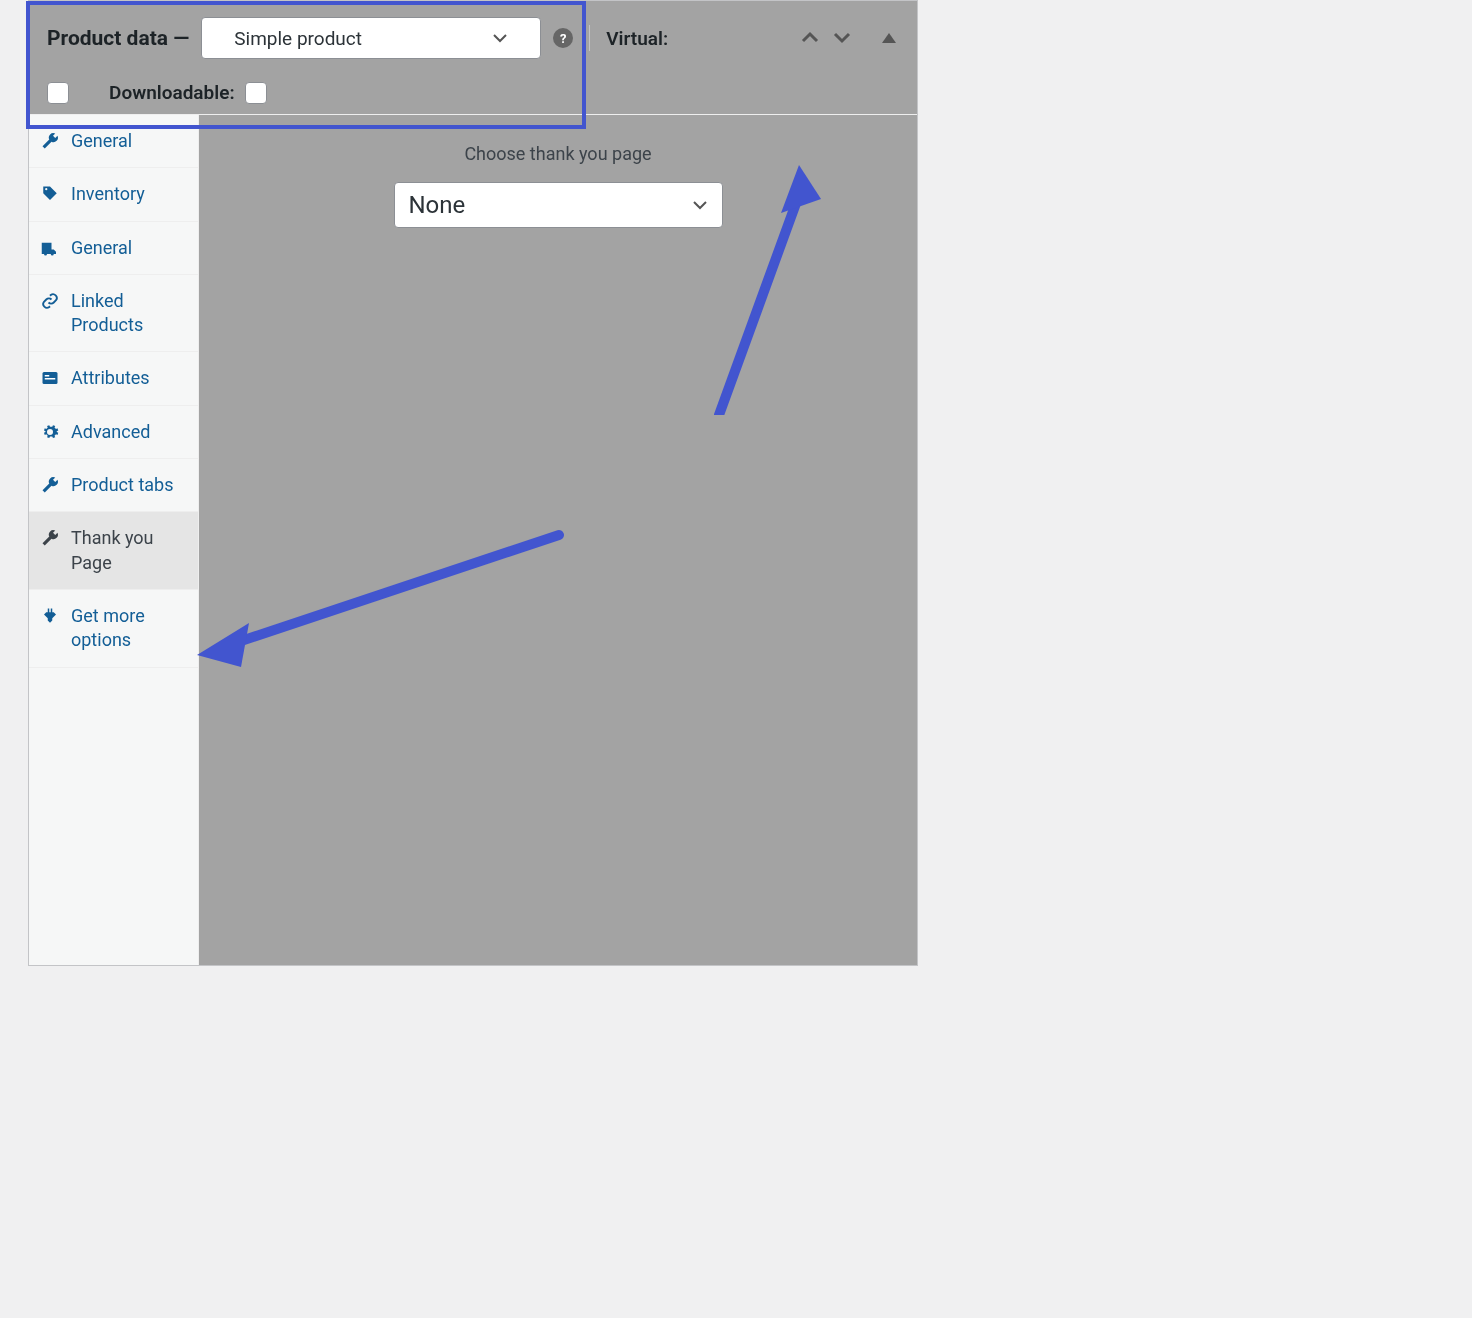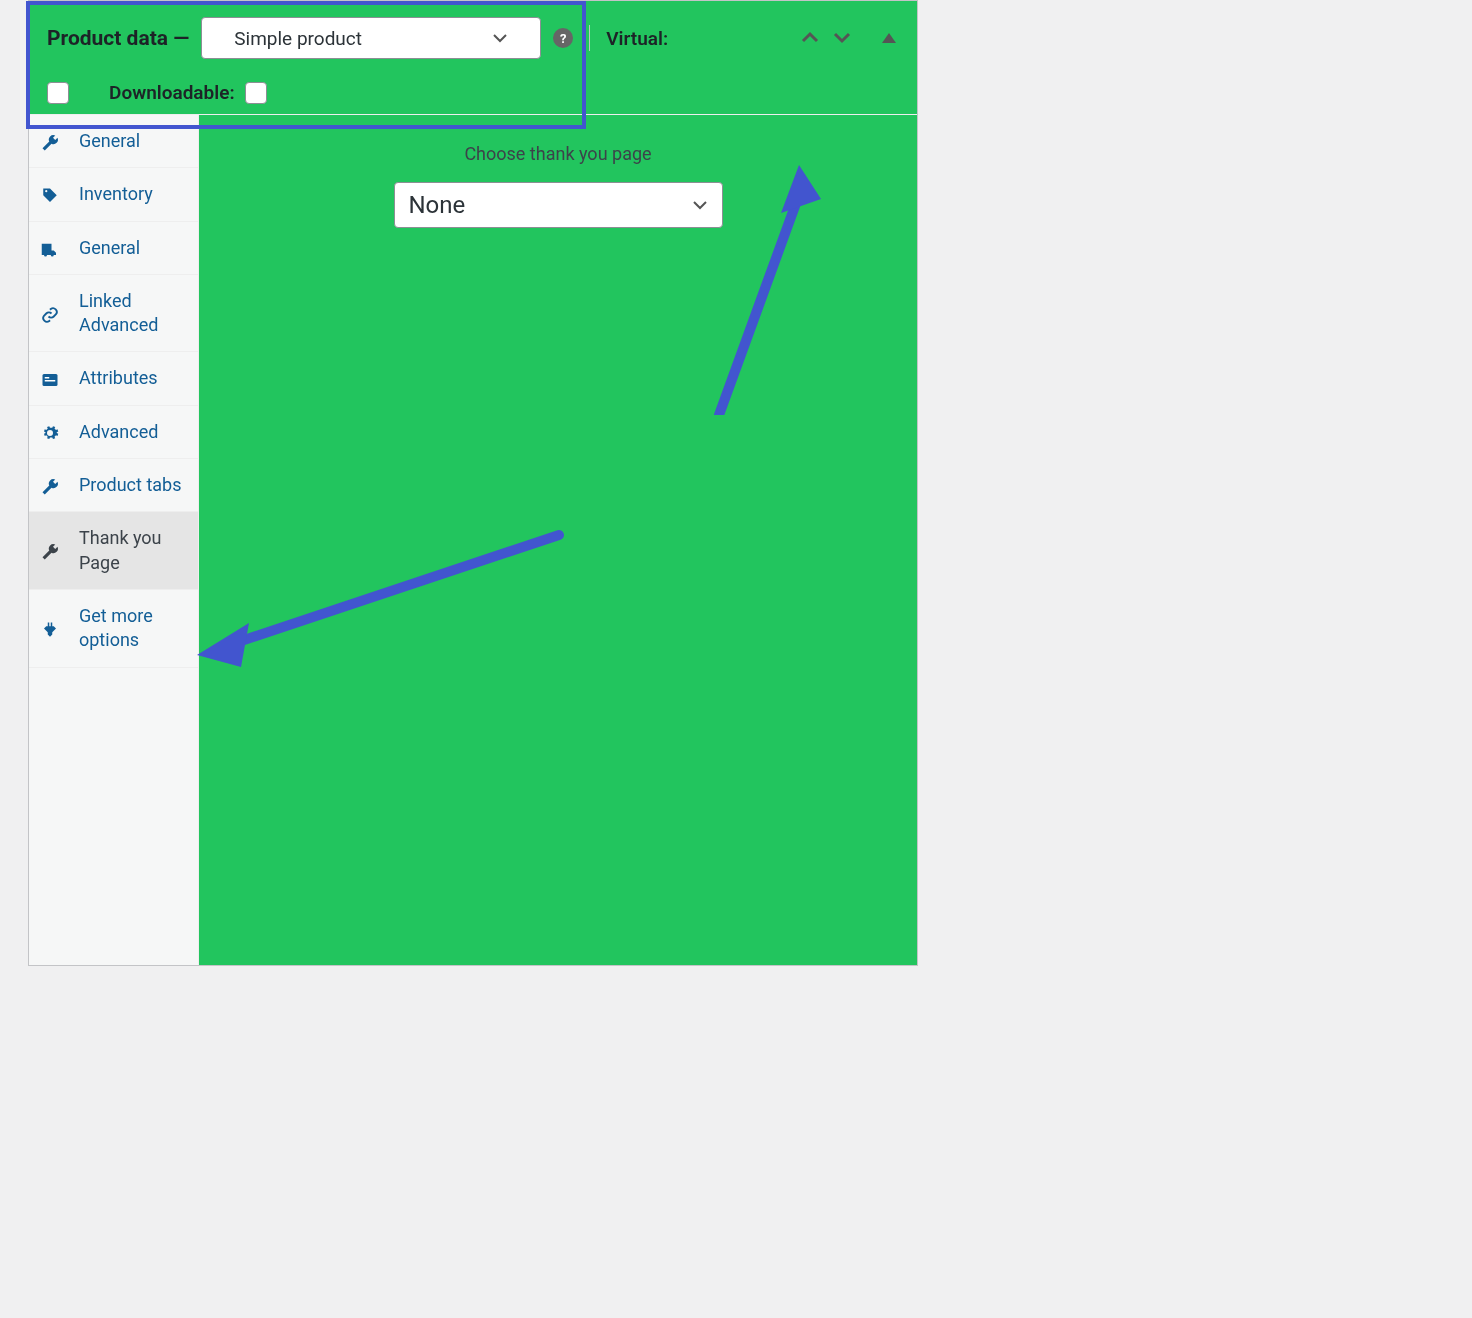--- a/index.html
+++ b/index.html
@@ -6,21 +6,21 @@
       margin: 0;
       padding: 0;
       box-sizing: border-box;
     }
     body {
       font-family: -apple-system, BlinkMacSystemFont, "Segoe UI", Roboto, sans-serif;
       background: #f0f0f1;
       padding: 0;
     }
     .panel {
-      background: #22c55e;
+      background: #a3a3a3;
       border: 1px solid #c3c4c7;
       width: 890px;
       margin: 0 0 0 28px;
       position: relative;
     }
     .header {
       padding: 16px 20px 10px 18px;
       display: flex;
       flex-wrap: wrap;
       align-items: center;
@@ -118,22 +118,22 @@
       display: flex;
       border-top: 1px solid #eee;
     }
     .sidebar {
       width: 170px;
       background: #f6f7f7;
       border-right: 1px solid #eee;
     }
     .tab {
       display: flex;
-      align-items: center;
-      gap: 20px;
+      align-items: flex-start;
+      gap: 12px;
       padding: 14px 12px;
       border-bottom: 1px solid #eee;
       color: #135e96;
       font-size: 18px;
       cursor: pointer;
       line-height: 1.35;
     }
     .tab.active {
       background: #e5e5e5;
       color: #3c434a;
@@ -257,21 +257,21 @@
         </span>
         <span class="tab-label">General</span>
       </div>
       <div class="tab">
         <span class="tab-icon">
           <svg width="18" height="18" viewBox="0 0 24 24" fill="none" stroke="#135e96" stroke-width="2.5">
               <path d="M10 14a5 5 0 007 0l3-3a5 5 0 00-7-7l-1 1"></path>
               <path d="M14 10a5 5 0 00-7 0l-3 3a5 5 0 007 7l1-1"></path>
             </svg>
         </span>
-        <span class="tab-label">Linked Advanced</span>
+        <span class="tab-label">Linked Products</span>
       </div>
       <div class="tab">
         <span class="tab-icon">
           <svg width="18" height="18" viewBox="0 0 24 24" fill="#135e96">
               <rect x="2" y="4" width="20" height="16" rx="2"></rect>
               <rect x="5" y="8" width="6" height="2" fill="#fff"></rect>
               <rect x="5" y="12" width="14" height="2" fill="#fff"></rect>
             </svg>
         </span>
         <span class="tab-label">Attributes</span>

